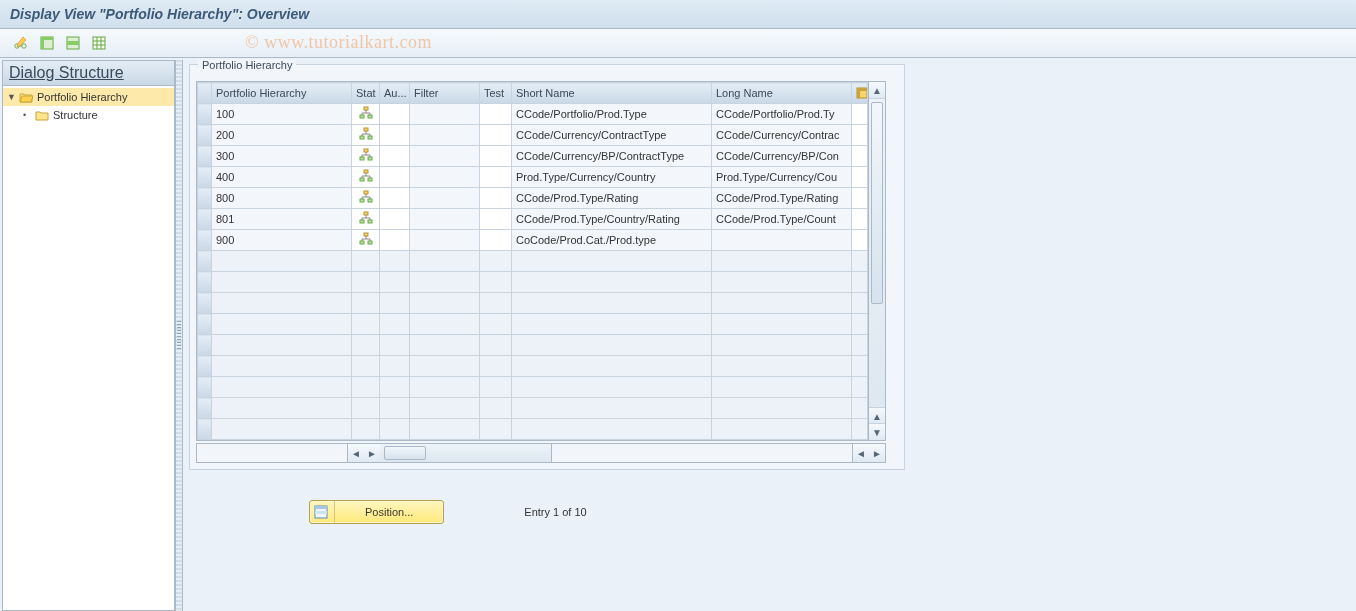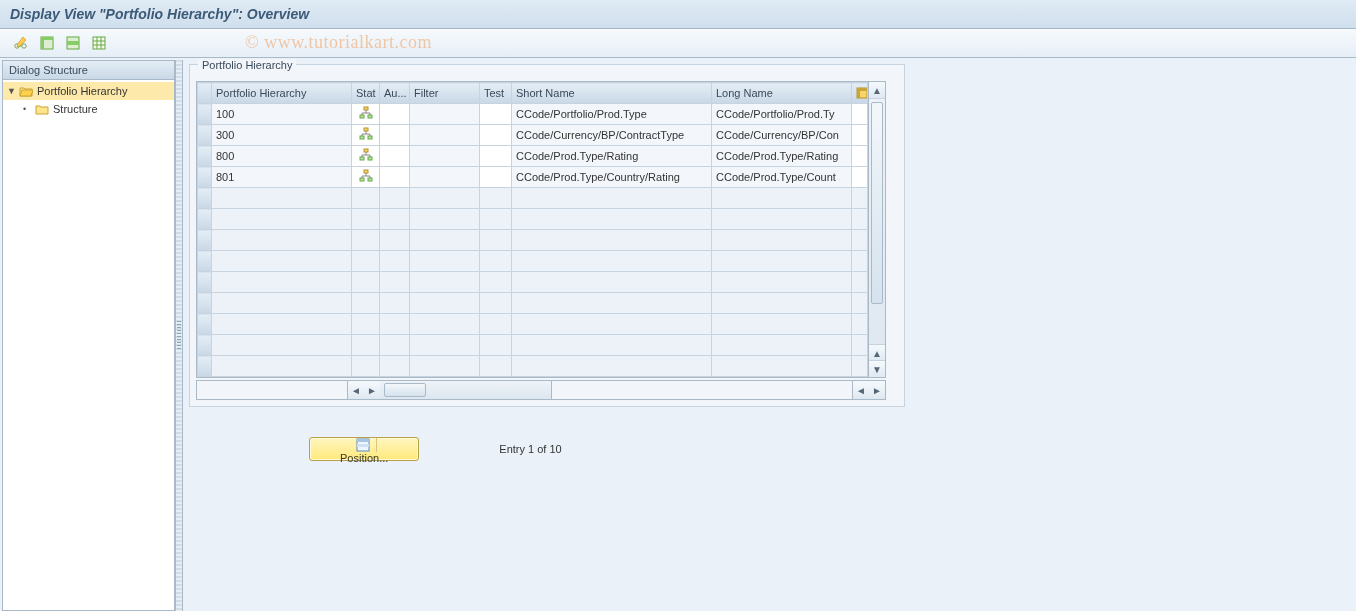--- a/index.html
+++ b/index.html
@@ -85,22 +85,23 @@
     flex: 1;
     background: #fff;
     border: 1px solid var(--sap-border);
     margin: 2px 0 2px 2px;
     display: flex; flex-direction: column;
   }
   .tree-header {
     background: linear-gradient(var(--sap-header-grad1), var(--sap-header-grad2));
     border-bottom: 1px solid var(--sap-border);
     padding: 3px 6px;
-    font-size: 11px;
+    font-size: 16px;
     color: #3a4a5a;
+    text-decoration: underline;
   }
   .tree-body {
     padding: 2px 0;
   }
   .tree-row {
     display: flex; align-items: center;
     height: 18px;
     padding: 0 4px;
     cursor: pointer;
     white-space: nowrap;
@@ -255,21 +256,20 @@
     display:flex; align-items:center; gap: 80px;
   }
   .position-btn {
     display:flex; align-items:center;
     height: 22px;
     border: 1px solid #b8a14a;
     background: linear-gradient(var(--btn-grad1), var(--btn-grad2));
     border-radius: 3px;
     cursor: pointer;
     box-shadow: inset 0 0 0 1px #fff8d6;
-    flex-direction: column;
   }
   .position-btn .ic {
     width:24px; display:flex; align-items:center; justify-content:center;
     border-right: 1px solid #d8c77a;
     height:100%;
   }
   .position-btn .lbl {
     padding: 0 30px;
     color: #3a3a2a;
   }
@@ -413,38 +413,74 @@
                     </span></td>
                   <td></td>
                   <td class="editable" style="font-family:Consolas,monospace"></td>
                   <td></td>
                   <td class="editable">CCode/Portfolio/Prod.Type</td>
                   <td class="editable">CCode/Portfolio/Prod.Ty</td>
                   <td></td>
                 </tr>
                 <tr>
                   <td class="row-sel"></td>
+                  <td class="editable">200</td>
+                  <td><span class="stat-icon">
+                      <svg width="14" height="14">
+                        <rect x="5" y="1" width="4" height="3" fill="#f6d66a" stroke="#b8922a"></rect>
+                        <rect x="1" y="9" width="4" height="3" fill="#bde0a8" stroke="#6a4"></rect>
+                        <rect x="9" y="9" width="4" height="3" fill="#bde0a8" stroke="#6a4"></rect>
+                        <path d="M7 4v3M7 7H3v2M7 7h4v2" stroke="#888" fill="none"></path>
+                      </svg>
+                    </span></td>
+                  <td></td>
+                  <td class="editable" style="font-family:Consolas,monospace"></td>
+                  <td></td>
+                  <td class="editable">CCode/Currency/ContractType</td>
+                  <td class="editable">CCode/Currency/Contrac</td>
+                  <td></td>
+                </tr>
+                <tr>
+                  <td class="row-sel"></td>
                   <td class="editable">300</td>
                   <td><span class="stat-icon">
                       <svg width="14" height="14">
                         <rect x="5" y="1" width="4" height="3" fill="#f6d66a" stroke="#b8922a"></rect>
                         <rect x="1" y="9" width="4" height="3" fill="#bde0a8" stroke="#6a4"></rect>
                         <rect x="9" y="9" width="4" height="3" fill="#bde0a8" stroke="#6a4"></rect>
                         <path d="M7 4v3M7 7H3v2M7 7h4v2" stroke="#888" fill="none"></path>
                       </svg>
                     </span></td>
                   <td></td>
                   <td class="editable" style="font-family:Consolas,monospace"></td>
                   <td></td>
                   <td class="editable">CCode/Currency/BP/ContractType</td>
                   <td class="editable">CCode/Currency/BP/Con</td>
                   <td></td>
                 </tr>
                 <tr>
                   <td class="row-sel"></td>
+                  <td class="editable">400</td>
+                  <td><span class="stat-icon">
+                      <svg width="14" height="14">
+                        <rect x="5" y="1" width="4" height="3" fill="#f6d66a" stroke="#b8922a"></rect>
+                        <rect x="1" y="9" width="4" height="3" fill="#bde0a8" stroke="#6a4"></rect>
+                        <rect x="9" y="9" width="4" height="3" fill="#bde0a8" stroke="#6a4"></rect>
+                        <path d="M7 4v3M7 7H3v2M7 7h4v2" stroke="#888" fill="none"></path>
+                      </svg>
+                    </span></td>
+                  <td></td>
+                  <td class="editable" style="font-family:Consolas,monospace"></td>
+                  <td></td>
+                  <td class="editable">Prod.Type/Currency/Country</td>
+                  <td class="editable">Prod.Type/Currency/Cou</td>
+                  <td></td>
+                </tr>
+                <tr>
+                  <td class="row-sel"></td>
                   <td class="editable">800</td>
                   <td><span class="stat-icon">
                       <svg width="14" height="14">
                         <rect x="5" y="1" width="4" height="3" fill="#f6d66a" stroke="#b8922a"></rect>
                         <rect x="1" y="9" width="4" height="3" fill="#bde0a8" stroke="#6a4"></rect>
                         <rect x="9" y="9" width="4" height="3" fill="#bde0a8" stroke="#6a4"></rect>
                         <path d="M7 4v3M7 7H3v2M7 7h4v2" stroke="#888" fill="none"></path>
                       </svg>
                     </span></td>
                   <td></td>
@@ -463,20 +499,38 @@
                         <rect x="1" y="9" width="4" height="3" fill="#bde0a8" stroke="#6a4"></rect>
                         <rect x="9" y="9" width="4" height="3" fill="#bde0a8" stroke="#6a4"></rect>
                         <path d="M7 4v3M7 7H3v2M7 7h4v2" stroke="#888" fill="none"></path>
                       </svg>
                     </span></td>
                   <td></td>
                   <td class="editable" style="font-family:Consolas,monospace"></td>
                   <td></td>
                   <td class="editable">CCode/Prod.Type/Country/Rating</td>
                   <td class="editable">CCode/Prod.Type/Count</td>
+                  <td></td>
+                </tr>
+                <tr>
+                  <td class="row-sel"></td>
+                  <td class="editable">900</td>
+                  <td><span class="stat-icon">
+                      <svg width="14" height="14">
+                        <rect x="5" y="1" width="4" height="3" fill="#f6d66a" stroke="#b8922a"></rect>
+                        <rect x="1" y="9" width="4" height="3" fill="#bde0a8" stroke="#6a4"></rect>
+                        <rect x="9" y="9" width="4" height="3" fill="#bde0a8" stroke="#6a4"></rect>
+                        <path d="M7 4v3M7 7H3v2M7 7h4v2" stroke="#888" fill="none"></path>
+                      </svg>
+                    </span></td>
+                  <td></td>
+                  <td class="editable" style="font-family:Consolas,monospace"></td>
+                  <td></td>
+                  <td class="editable">CoCode/Prod.Cat./Prod.type</td>
+                  <td class="editable"></td>
                   <td></td>
                 </tr>
                 <tr>
                   <td class="row-sel"></td>
                   <td class="empty"></td>
                   <td class="empty"></td>
                   <td class="empty"></td>
                   <td class="empty"></td>
                   <td class="empty"></td>
                   <td class="empty"></td>

